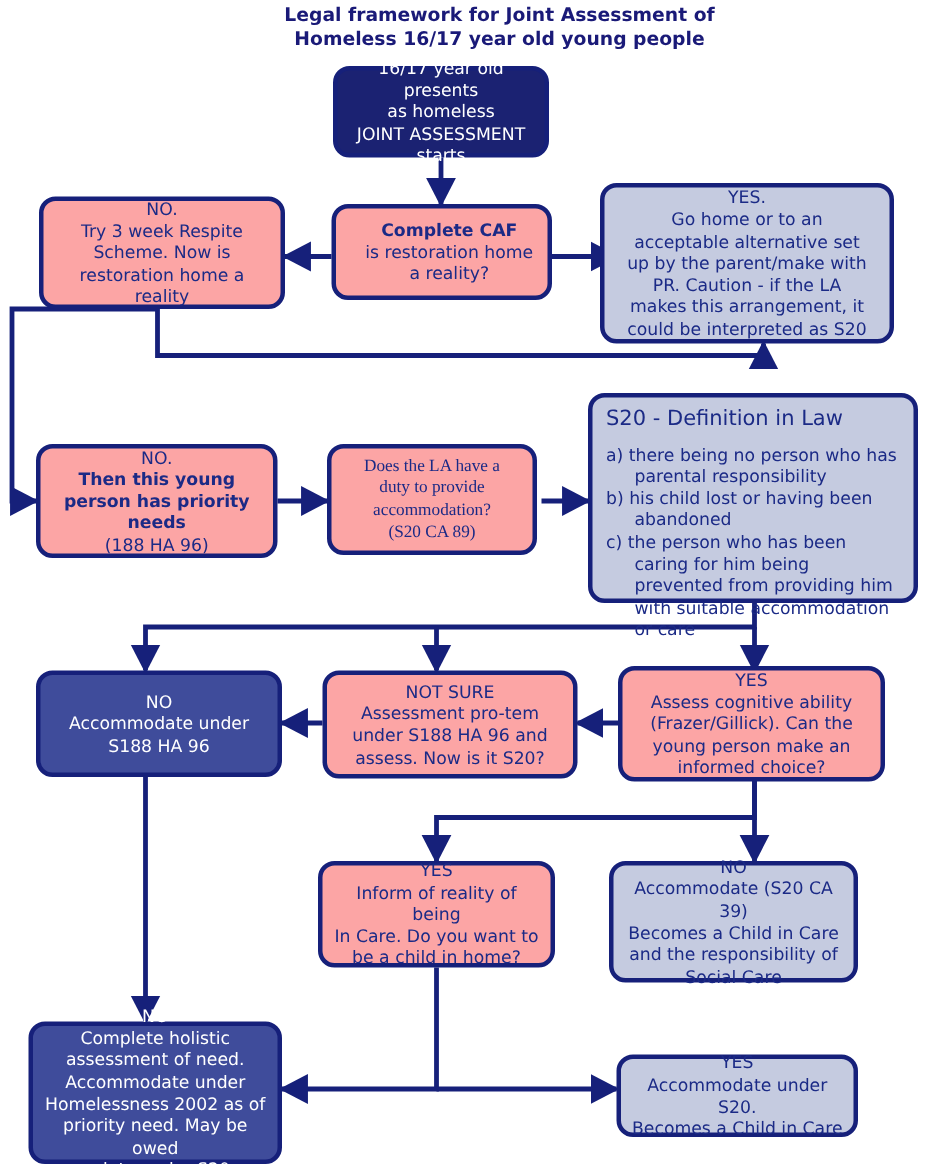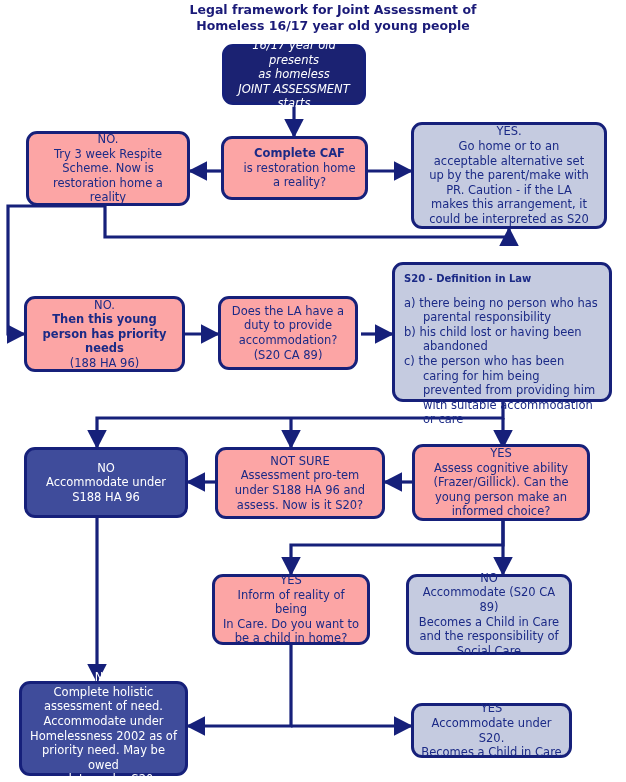--- a/index.html
+++ b/index.html
@@ -54,22 +54,22 @@
     padding: 3px 6px;
   }
   .node .inner { width: 100%; }
   .fill-white  { background: #fca5a5; }
   .fill-light  { background: #c5cbe0; }
   .fill-mid    { background: #3f4c9b; color: #ffffff; }
   .fill-dark   { background: #1b2272; color: #ffffff; }
   .node b { font-weight: bold; }
   .node .hdr {
     display: block;
-    font-weight: bold;
-    font-size: 10px;
+    font-weight: normal;
+    font-size: 14px;
     margin-bottom: 9px;
   }
   .leftbox { text-align: left; }
   .leftbox .inner { text-align: left; }
   .listline {
     display: block;
     padding-left: 19px;
     text-indent: -19px;
     margin-bottom: 0px;
   }
@@ -117,21 +117,21 @@
       <path d="M503,520 L503,545 L291,545 L291,574"></path>
       <path d="M503,520 L503,574"></path>
 
       <path d="M97,518 L97,681"></path>
 
       <path d="M291,645 L291,726 L188,726"></path>
       <path d="M291,726 L411,726"></path>
     </g>
   </svg>
 
-  <div class="node fill-dark" style="left:222px; top:44px; width:144px; height:61px;font-style:italic;">
+  <div class="node fill-dark" style="left:222px; top:44px; width:144px; height:61px;">
     <div class="inner">
       <span>16/17 year old presents</span><br>
       <span>as homeless</span><br>
       <span>JOINT ASSESSMENT</span><br>
       <span>starts</span>
     </div>
   </div>
 
   <div class="node fill-white" style="left:26px; top:131px; width:164px; height:75px;">
     <div class="inner">
@@ -144,21 +144,21 @@
   </div>
 
   <div class="node fill-white" style="left:221px; top:136px; width:147px; height:64px;padding-left:16px;">
     <div class="inner">
       <b>Complete CAF</b><br>
       <span>is restoration home</span><br>
       <span>a reality?</span>
     </div>
   </div>
 
-  <div class="node fill-light" style="left:411px; top:122px; width:196px; height:107px;">
+  <div class="node fill-light" style="left:400px; top:122px; width:196px; height:107px;">
     <div class="inner">
       <span>YES.</span><br>
       <span>Go home or to an</span><br>
       <span>acceptable alternative set</span><br>
       <span>up by the parent/make with</span><br>
       <span>PR. Caution - if the LA</span><br>
       <span>makes this arrangement, it</span><br>
       <span>could be interpreted as S20</span>
     </div>
   </div>
@@ -166,21 +166,21 @@
   <div class="node fill-white" style="left:24px; top:296px; width:161px; height:76px;">
     <div class="inner">
       <span>NO.</span><br>
       <b>Then this young</b><br>
       <b>person has priority</b><br>
       <b>needs</b><br>
       <span>(188 HA 96)</span>
     </div>
   </div>
 
-  <div class="node fill-white" style="left:218px; top:296px; width:140px; height:74px;">
+  <div class="node fill-white" style="left:218px; top:296px; width:140px; height:74px;font-family:Liberation Serif, serif;">
     <div class="inner">
       <span>Does the LA have a</span><br>
       <span>duty to provide</span><br>
       <span>accommodation?</span><br>
       <span>(S20 CA 89)</span>
     </div>
   </div>
 
   <div class="node fill-light leftbox" style="left:392px; top:262px; width:220px; height:140px; align-items:flex-start; padding:7px 9px 7px 9px;">
     <div class="inner">
@@ -223,21 +223,21 @@
       <span>YES</span><br>
       <span>Inform of reality of being</span><br>
       <span>In Care. Do you want to</span><br>
       <span>be a child in home?</span>
     </div>
   </div>
 
   <div class="node fill-light" style="left:406px; top:574px; width:166px; height:81px;">
     <div class="inner">
       <span>NO</span><br>
-      <span>Accommodate (S20 CA 89)</span><br>
+      <span>Accommodate (S20 CA 39)</span><br>
       <span>Becomes a Child in Care</span><br>
       <span>and the responsibility of</span><br>
       <span>Social Care</span>
     </div>
   </div>
 
   <div class="node fill-mid" style="left:19px; top:681px; width:169px; height:95px;">
     <div class="inner">
       <span>NO</span><br>
       <span>Complete holistic</span><br>

